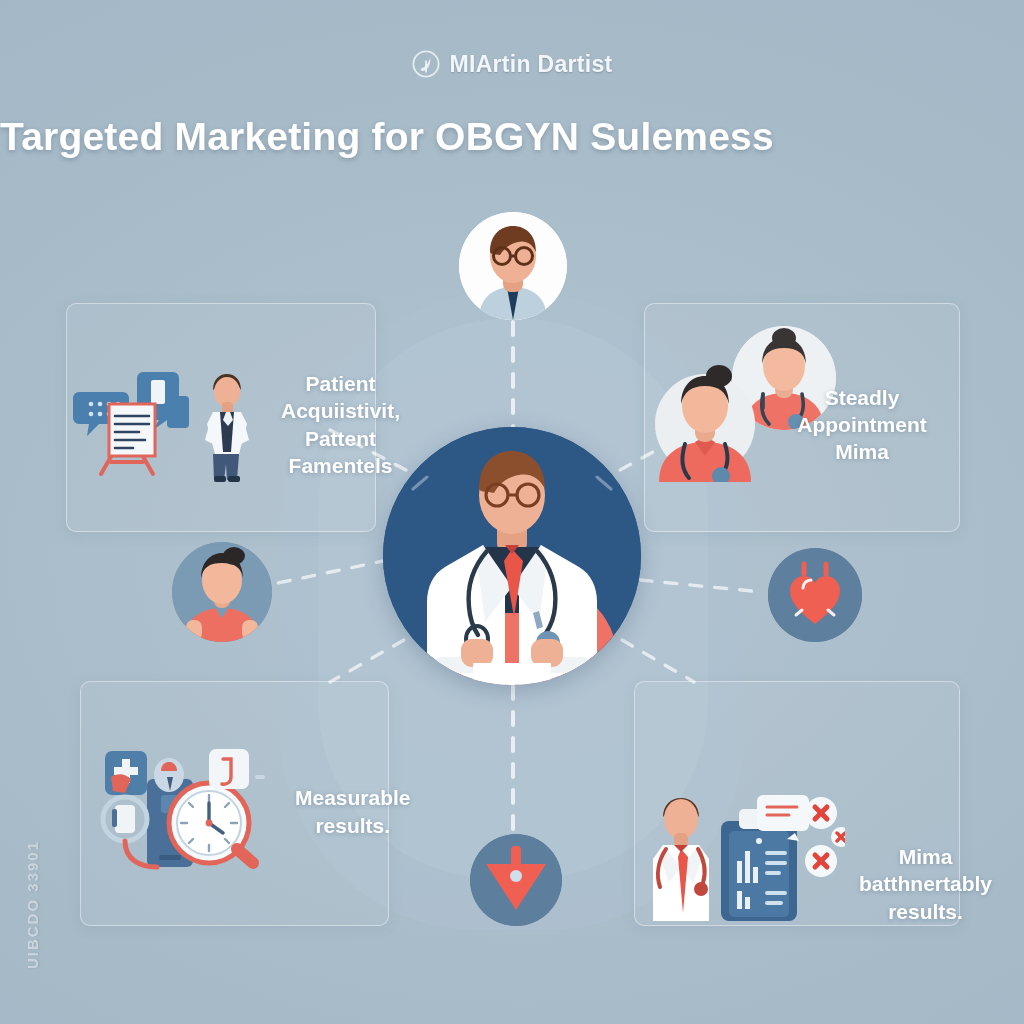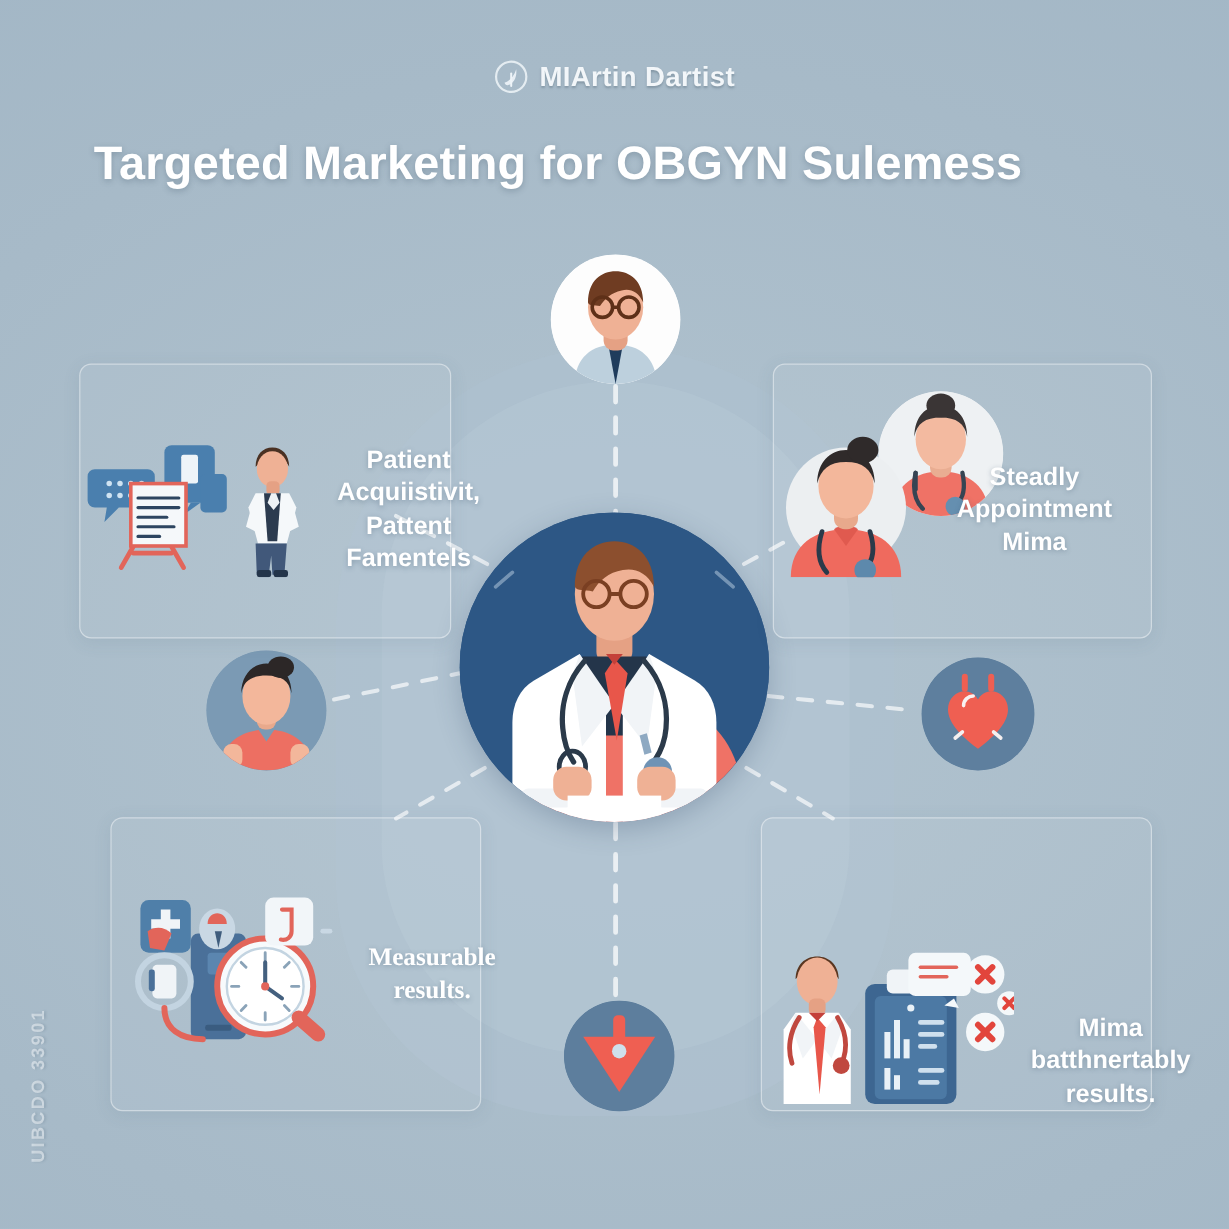--- a/index.html
+++ b/index.html
@@ -33,21 +33,21 @@
     position:absolute;top:50px;left:0;width:1024px;
     display:flex;align-items:center;justify-content:center;gap:10px;
   }
   .brand-logo{width:28px;height:28px;flex:0 0 28px;}
   .brand-name{
     color:#f2f6f9;font-size:23px;font-weight:700;letter-spacing:.3px;
     text-shadow:0 1px 2px rgba(60,80,95,.35);
     filter:blur(.25px);
   }
   .page-title{
-    position:absolute;top:115px;left:0;width:852px;text-align:right;
+    position:absolute;top:115px;left:0;width:852px;text-align:left;
     color:#ffffff;font-size:39px;font-weight:700;letter-spacing:.2px;
     text-shadow:0 2px 5px rgba(60,80,100,.32);
   }
 
   
   .conn{position:absolute;left:0;top:0;width:1024px;height:1024px;pointer-events:none;}
 
   
   .center-circle{
     position:absolute;left:383px;top:427px;width:258px;height:258px;
@@ -67,21 +67,21 @@
   }
   .card-art{margin-top:12px;}
   .card-label{
     color:#ffffff;font-size:21px;font-weight:600;line-height:1.3;
     text-align:center;padding:0 14px;
     text-shadow:0 1px 4px rgba(60,85,110,.35);
     white-space:pre-line;
   }
   #card-tl{left:66px;top:303px;width:308px;height:227px;}
   #card-tr{left:644px;top:303px;width:314px;height:227px;}
-  #card-bl{left:92px;top:681px;width:307px;height:243px;font-family:Liberation Serif, serif;}
+  #card-bl{left:80px;top:681px;width:307px;height:243px;}
   #card-br{left:634px;top:681px;width:324px;height:243px;align-items:flex-end;}
   #card-tl .card-label,#card-tr .card-label{margin-top:14px;}
   #card-bl .card-label,#card-br .card-label{margin-top:16px;}
 
   
   .node{position:absolute;border-radius:50%;overflow:hidden;}
   #node-top{left:459px;top:212px;width:108px;height:108px;background:#fdfdfd;}
   #node-right{left:732px;top:326px;width:104px;height:104px;background:#eceff1;}
   #node-left{left:172px;top:542px;width:100px;height:100px;background:#7b9ab4;}
   #node-heart{left:768px;top:548px;width:94px;height:94px;background:#5e7f9e;}

